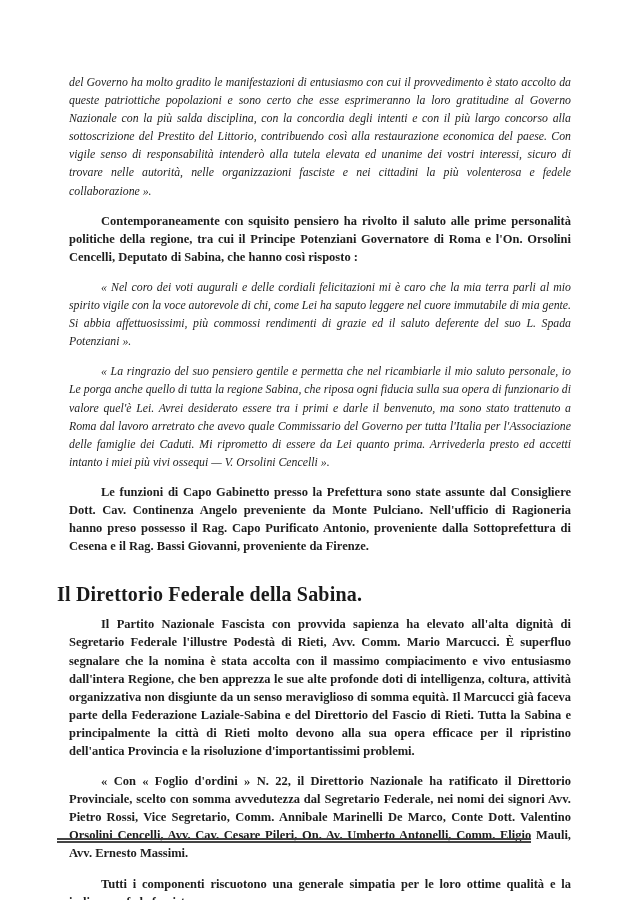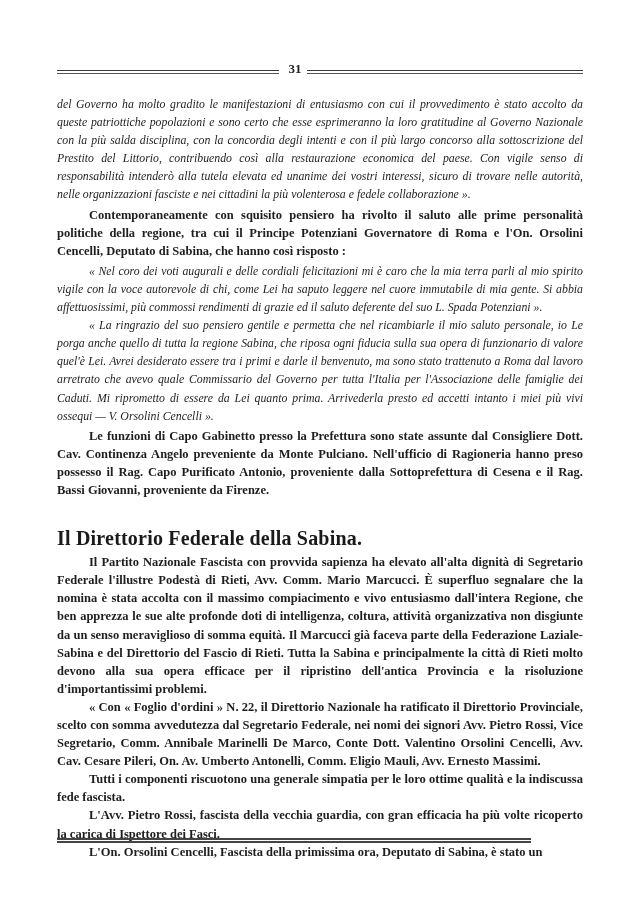--- a/index.html
+++ b/index.html
@@ -52,21 +52,21 @@
       color: #222;
     }
     .body-text {
       margin-top: 13px;
       font-size: 12.1px;
       line-height: 18.1px;
       text-align: justify;
       text-align-last: left;
     }
     .body-text p {
-      margin: 0;
+      margin: 12px;
       hyphens: manual;
     }
     p.indent { text-indent: 32px; }
     p.italic { font-style: italic; font-size: 11.8px; }
     p.roman { font-size: 12.5px; font-weight: bold; }
     p.gap { margin-top: 2px; }
     .section-title {
       text-align: center;
       font-weight: bold;
       font-size: 20px;
@@ -88,31 +88,20 @@
       height: 1.5px;
       background: #444;
     }
     .footer-rule .line.top { top: 0; }
     .footer-rule .line.bottom { top: 3px; }
   </style>
 </head>
 <body>
 
 <div class="page">
-  <div class="header">
-    <div class="rule-group left">
-      <div class="line top"></div>
-      <div class="line bottom"></div>
-    </div>
-    <div class="page-number">31</div>
-    <div class="rule-group right">
-      <div class="line top"></div>
-      <div class="line bottom"></div>
-    </div>
-  </div>
 
   <div class="body-text">
     <p class="italic">del Governo ha molto gradito le manifestazioni di entusiasmo con cui il provvedimento è stato accolto da queste patriottiche popolazioni e sono certo che esse esprimeranno la loro gratitudine al Governo Nazionale con la più salda disciplina, con la concordia degli intenti e con il più largo concorso alla sottoscrizione del Prestito del Littorio, contribuendo così alla restaurazione economica del paese. Con vigile senso di responsabilità intenderò alla tutela elevata ed unanime dei vostri interessi, sicuro di trovare nelle autorità, nelle organizzazioni fasciste e nei cittadini la più volenterosa e fedele collaborazione ».</p>
     <p class="roman indent gap">Contemporaneamente con squisito pensiero ha rivolto il saluto alle prime personalità politiche della regione, tra cui il Principe Potenziani Governatore di Roma e l'On. Orsolini Cencelli, Deputato di Sabina, che hanno così risposto :</p>
     <p class="italic indent gap">« Nel coro dei voti augurali e delle cordiali felicitazioni mi è caro che la mia terra parli al mio spirito vigile con la voce autorevole di chi, come Lei ha saputo leggere nel cuore immutabile di mia gente. Si abbia affettuosissimi, più commossi rendimenti di grazie ed il saluto deferente del suo L. Spada Potenziani ».</p>
     <p class="italic indent">« La ringrazio del suo pensiero gentile e permetta che nel ricambiarle il mio saluto personale, io Le porga anche quello di tutta la regione Sabina, che riposa ogni fiducia sulla sua opera di funzionario di valore quel'è Lei. Avrei desiderato essere tra i primi e darle il benvenuto, ma sono stato trattenuto a Roma dal lavoro arretrato che avevo quale Commissario del Governo per tutta l'Italia per l'Associazione delle famiglie dei Caduti. Mi riprometto di essere da Lei quanto prima. Arrivederla presto ed accetti intanto i miei più vivi ossequi — V. Orsolini Cencelli ».</p>
     <p class="roman indent gap">Le funzioni di Capo Gabinetto presso la Prefettura sono state assunte dal Consigliere Dott. Cav. Continenza Angelo preveniente da Monte Pulciano. Nell'ufficio di Ragioneria hanno preso possesso il Rag. Capo Purificato Antonio, proveniente dalla Sottoprefettura di Cesena e il Rag. Bassi Giovanni, proveniente da Firenze.</p>
 
     <div class="section-title">Il Direttorio Federale della Sabina.</div>
 

